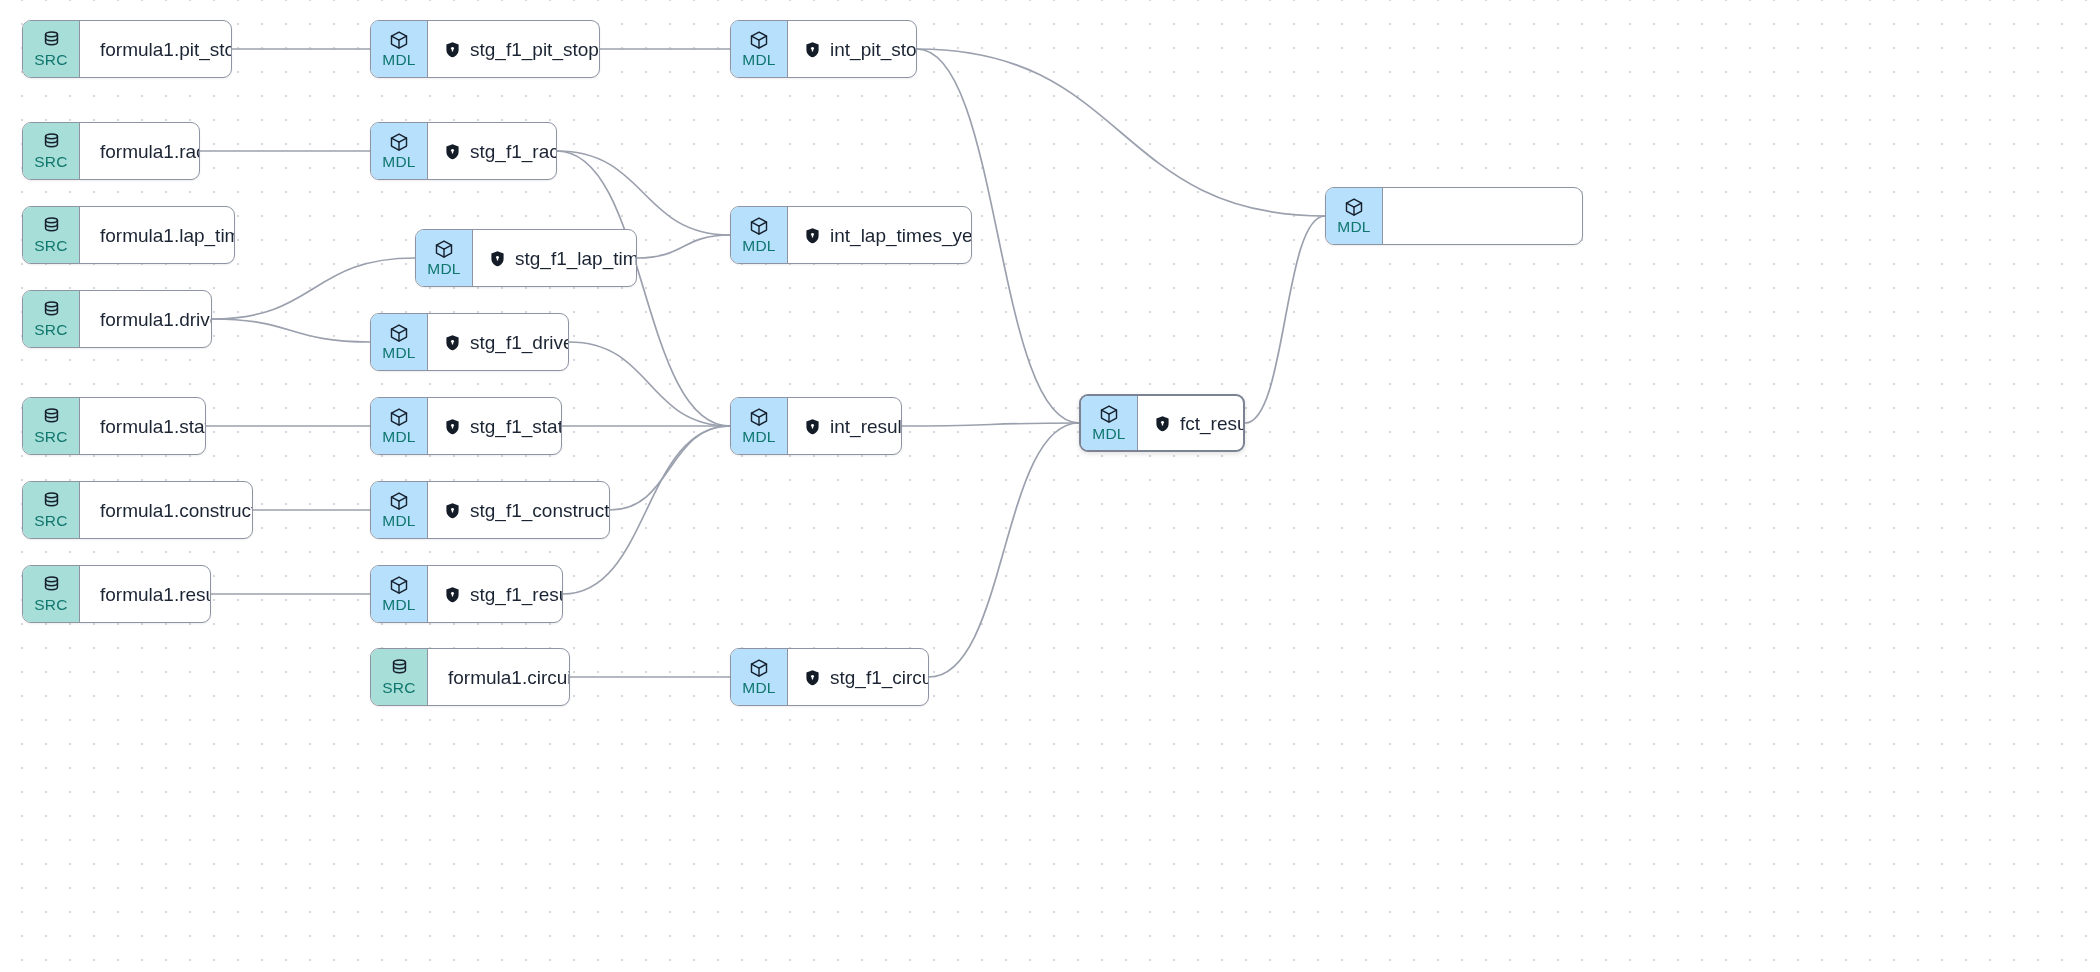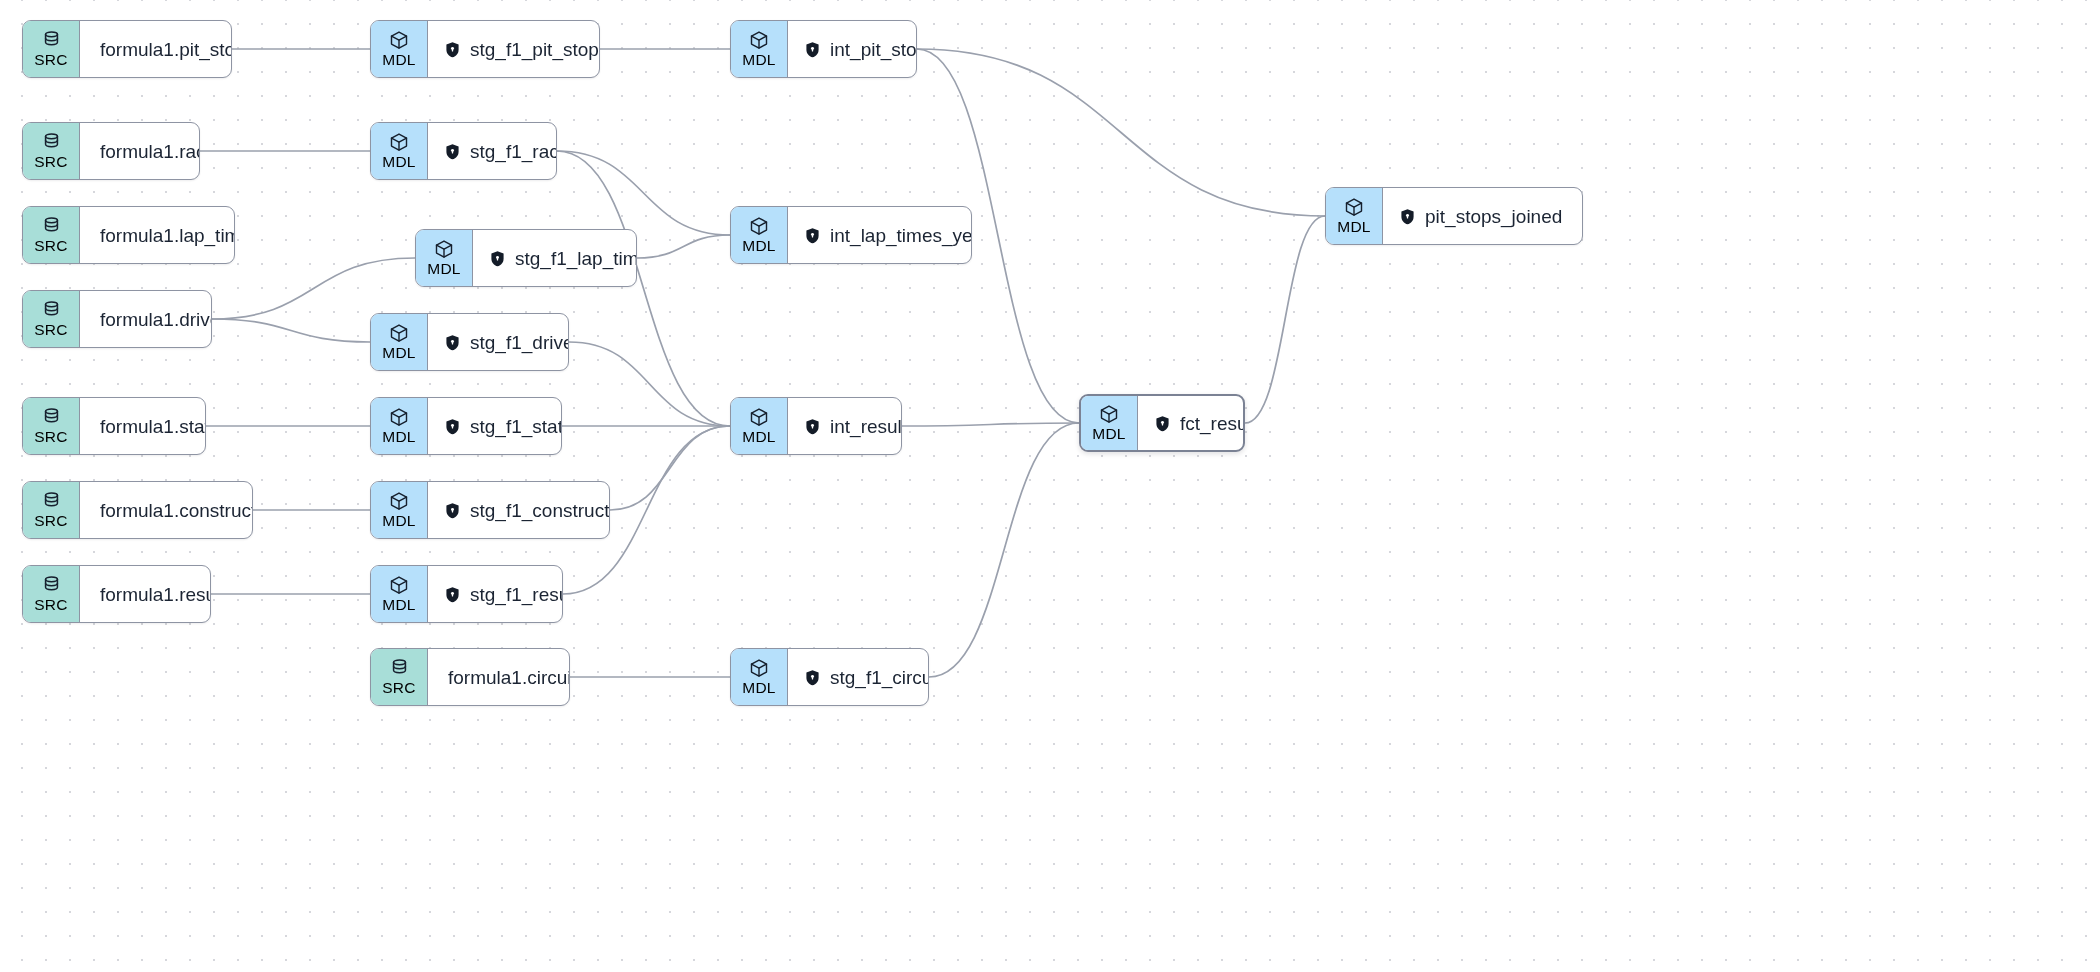--- a/index.html
+++ b/index.html
@@ -34,21 +34,21 @@
     width:57px;flex:0 0 57px;
     display:flex;flex-direction:column;align-items:center;justify-content:center;
     gap:1px;
     border-right:1.5px solid #8e94a3;
     box-sizing:border-box;
   }
   .badge.src{background:#a8ded8;}
   .badge.mdl{background:#b6e0fb;align-items:center;}
   .badge .bico{display:block;height:21px;line-height:0;}
   .badge .btxt{
-    font-size:15.5px;letter-spacing:.2px;color:#000000;line-height:1;
+    font-size:15.5px;letter-spacing:.2px;color:#0f766e;line-height:1;
     font-family:"Liberation Sans","DejaVu Sans",sans-serif;
   }
 
   .body{
     display:flex;align-items:center;gap:9px;
     padding:0 17px 0 16px;
     white-space:nowrap;
   }
   .lockico{display:block;flex:0 0 auto;line-height:0;}
   .label{
@@ -407,23 +407,15 @@
       </div>
       <div class="node mdl-node" style="left: 1325px; top: 187px; width: 258px;">
         <div class="badge mdl">
           <span class="bico"><svg width="20" height="20" viewBox="0 0 24 24" fill="none" stroke="#16202e" stroke-width="1.7" stroke-linecap="round" stroke-linejoin="round">
               <path d="M12 2.4 21 7.2v9.6L12 21.6 3 16.8V7.2z"></path>
               <path d="M3 7.2 12 12l9-4.8"></path>
               <path d="M12 12v9.6"></path>
             </svg></span>
           <span class="btxt">MDL</span>
         </div>
-        <div class="body">
-          <span class="lockico"><svg width="17" height="17" viewBox="0 0 24 24">
-              <path d="M12 1.8 3.4 5v7.2c0 5.3 3.6 9.3 8.6 10.9 5-1.6 8.6-5.6 8.6-10.9V5z" fill="#141c28"></path>
-              <circle cx="12" cy="10.4" r="2.05" fill="#ffffff"></circle>
-              <rect x="11.05" y="10.8" width="1.9" height="4.1" rx=".9" fill="#ffffff"></rect>
-            </svg></span>
-          <span class="label">pit_stops_joined</span>
-        </div>
       </div>
     </div>
 </div>
 
 </body></html>

